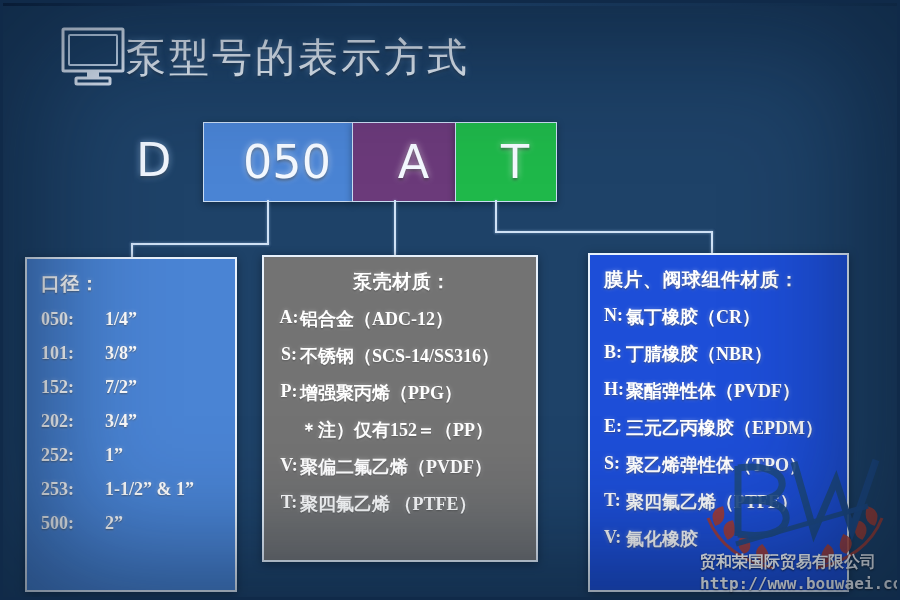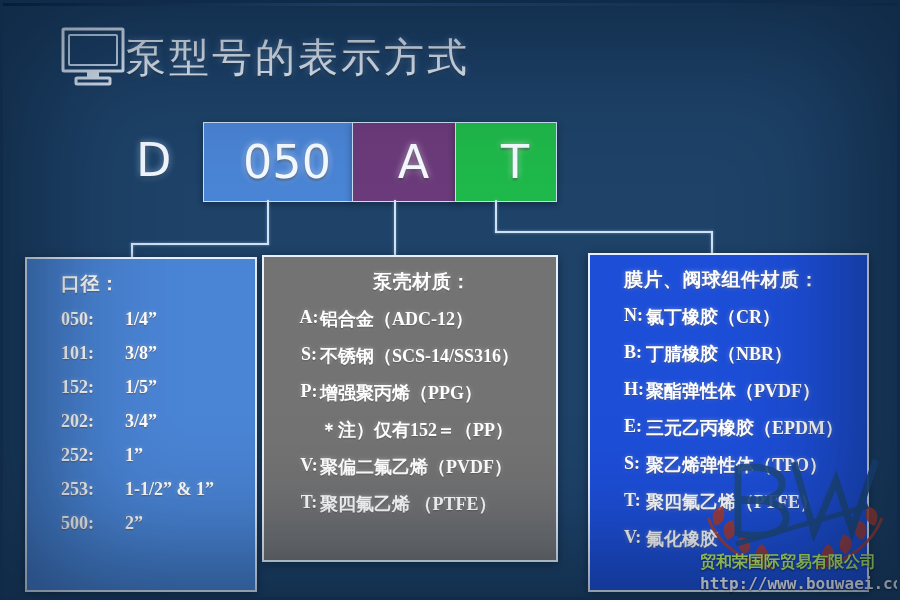--- a/index.html
+++ b/index.html
@@ -84,21 +84,20 @@
     background: #cfe1f5;
     box-shadow: 0 0 3px rgba(190,220,255,0.5);
   }
 
   
   .panel {
     position: absolute;
     border: 2px solid #e8f1fb;
     box-shadow: 0 2px 9px rgba(0,0,0,0.38);
     overflow: hidden;
-    padding-left: 20px;
   }
   .panel-inner {
     padding: 12px 10px 6px 14px;
   }
   .panel-title {
     color: #ffffff;
     font-size: 19px;
     font-weight: bold;
     margin-bottom: 12px;
     text-shadow: 0 0 4px rgba(255,255,255,0.45), 0 1px 2px rgba(0,0,0,0.5);
@@ -136,21 +135,21 @@
     left: 690px;
     top: 440px;
     width: 210px;
     height: 160px;
     pointer-events: none;
   }
   #wm-text-cn {
     position: absolute;
     left: 700px;
     top: 552px;
-    color: #bef264;
+    color: #ffffff;
     font-size: 16px;
     font-weight: bold;
     font-family: "DejaVu Sans", "Liberation Sans", sans-serif;
     text-shadow: 0 1px 2px rgba(0,0,0,0.65);
     white-space: nowrap;
     text-align: center;
   }
   #wm-text-url {
     position: absolute;
     left: 700px;
@@ -207,21 +206,21 @@
       <div class="row">
         <span class="key">050:</span>
         <span class="val">1/4”</span>
       </div>
       <div class="row">
         <span class="key">101:</span>
         <span class="val">3/8”</span>
       </div>
       <div class="row">
         <span class="key">152:</span>
-        <span class="val">1/5”</span>
+        <span class="val">7/2”</span>
       </div>
       <div class="row">
         <span class="key">202:</span>
         <span class="val">3/4”</span>
       </div>
       <div class="row">
         <span class="key">252:</span>
         <span class="val">1”</span>
       </div>
       <div class="row">

